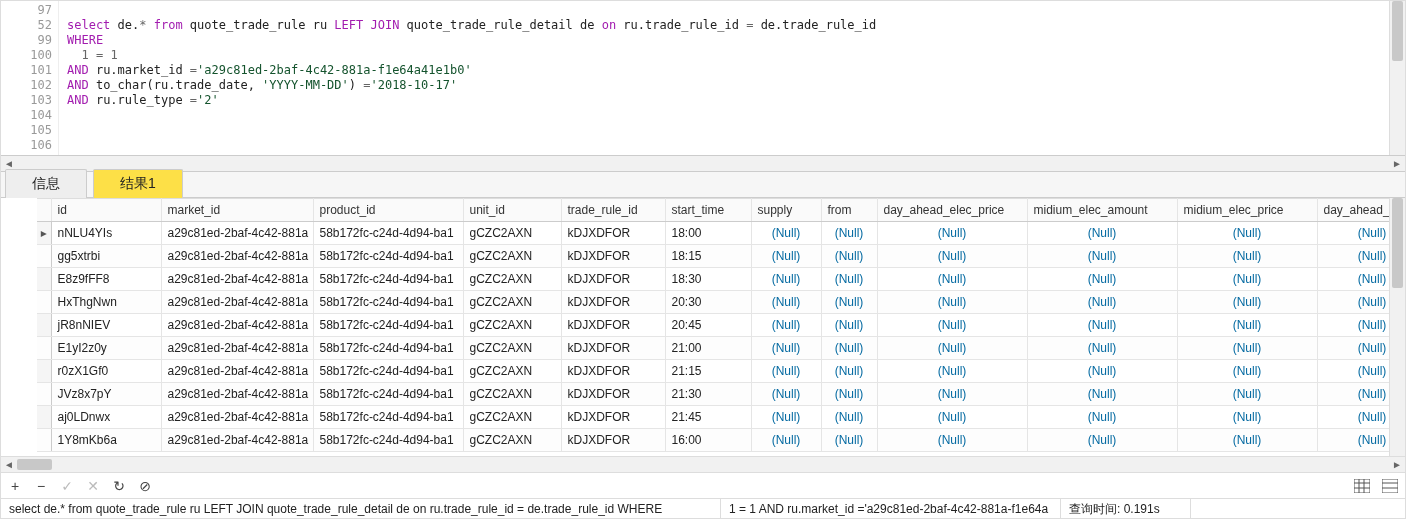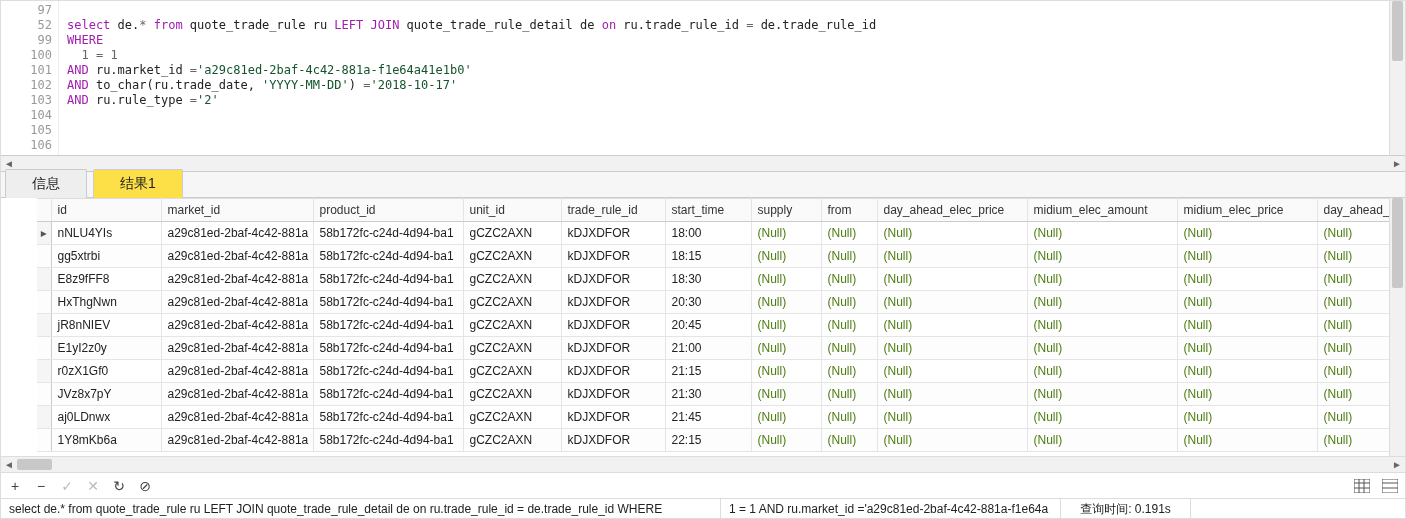--- a/index.html
+++ b/index.html
@@ -25,21 +25,21 @@
   .tab.active { background: #fde047; }
 
   
   .grid-wrap { flex: 1; display: flex; overflow: hidden; }
   .grid-scroll { flex: 1; overflow: hidden; padding-left: 36px; }
   table.grid { border-collapse: collapse; width: 100%; table-layout: fixed; font-size: 12px; }
   table.grid th, table.grid td { border-right: 1px solid #e5e5e5; border-bottom: 1px solid #e5e5e5; padding: 4px 6px; text-align: left; white-space: nowrap; overflow: hidden; height: 22px; }
   table.grid th { background: #fafafa; font-weight: normal; border-top: 1px solid #ddd; border-bottom: 1px solid #ccc; color: #333; }
   table.grid tr:nth-child(even) td { background: #fdfdfd; }
   table.grid td.rowhead { width: 14px; background: #f5f5f5; border-right: 1px solid #ccc; text-align: center; color: #555; padding: 0; }
-  .null { color: #4d7c0f; text-align: left; display: block; }
+  .null { color: #0369a1; text-align: center; display: block; }
   .grid-vscroll { width: 16px; background: #f1f1f1; border-left: 1px solid #ddd; position: relative; }
   .grid-vscroll .thumb { position: absolute; top: 0; left: 2px; right: 2px; height: 90px; background: #c8c8c8; border-radius: 2px; }
 
   .grid-hscroll { height: 16px; background: #f1f1f1; border-top: 1px solid #ddd; display: flex; }
   .grid-hscroll .arrow { width: 16px; text-align: center; color: #666; font-size: 10px; line-height: 16px; }
   .grid-hscroll .track { flex: 1; position: relative; }
   .grid-hscroll .thumb { position: absolute; left: 0; top: 2px; bottom: 2px; width: 35px; background: #c8c8c8; border-radius: 2px; }
 
   
   .toolbar { height: 26px; display: flex; align-items: center; padding: 0 6px; gap: 10px; border-top: 1px solid #ddd; background: #fff; }
@@ -47,21 +47,21 @@
   .toolbar .btn.disabled { color: #bbb; cursor: default; }
   .toolbar .spacer { flex: 1; }
   .toolbar .view-btn { width: 18px; height: 16px; display: flex; align-items: center; justify-content: center; cursor: pointer; }
   .view-btn svg { width: 16px; height: 14px; }
 
   
   .status { height: 20px; display: flex; align-items: center; border-top: 1px solid #ddd; font-size: 12px; background: #fff; overflow: hidden; }
   .status .cell { padding: 0 8px; white-space: nowrap; overflow: hidden; text-overflow: ellipsis; border-right: 1px solid #ddd; height: 100%; line-height: 20px; }
   .status .q1 { flex: 0 0 720px; }
   .status .q2 { flex: 0 0 340px; }
-  .status .q3 { flex: 0 0 130px; text-align: center; }
+  .status .q3 { flex: 0 0 130px; }
   .status .q4 { flex: 1; border-right: none; }
 </style>
 </head>
 <body>
 
 <div class="root">
 
   <div class="editor-wrap">
     <div class="gutter" id="gutter">
         <div>97</div>
@@ -370,21 +370,21 @@
                 <span class="null">(Null)</span>
               </td>
             </tr>
             <tr>
               <td class="rowhead"></td>
               <td>1Y8mKb6a</td>
               <td>a29c81ed-2baf-4c42-881a</td>
               <td>58b172fc-c24d-4d94-ba1</td>
               <td>gCZC2AXN</td>
               <td>kDJXDFOR</td>
-              <td>22:15</td>
+              <td>16:00</td>
               <td>
                 <span class="null">(Null)</span>
               </td>
               <td>
                 <span class="null">(Null)</span>
               </td>
               <td>
                 <span class="null">(Null)</span>
               </td>
               <td>

